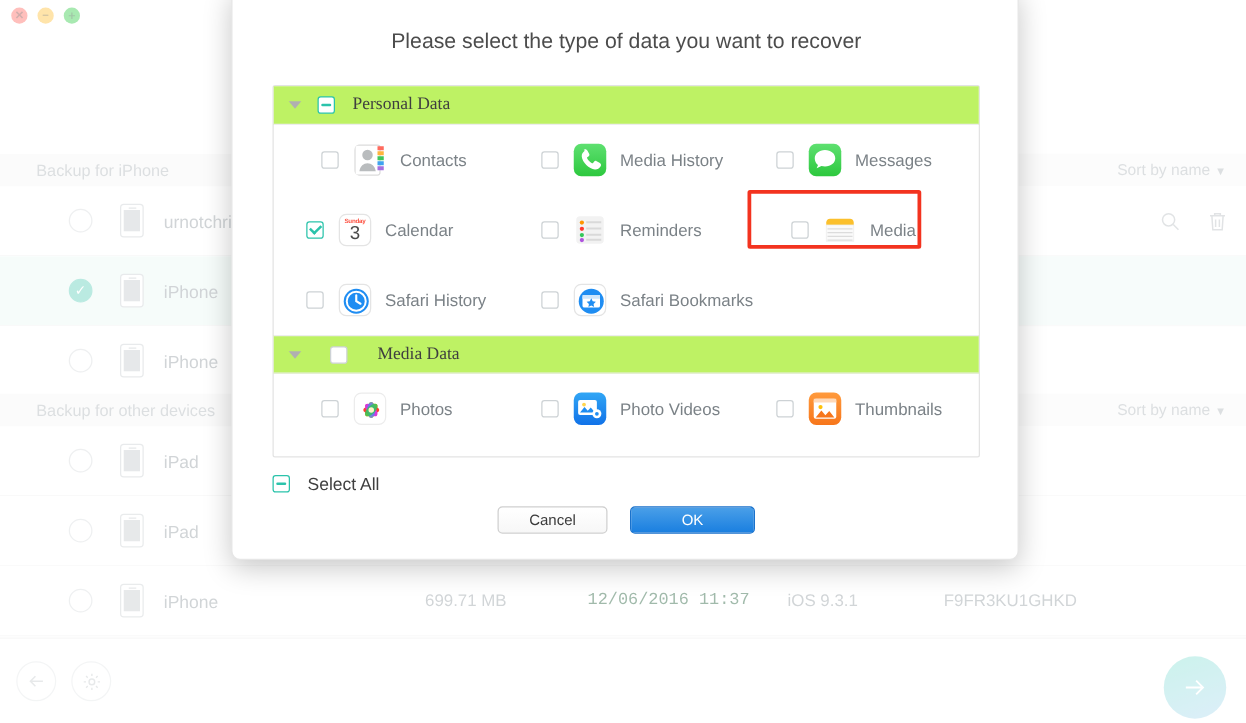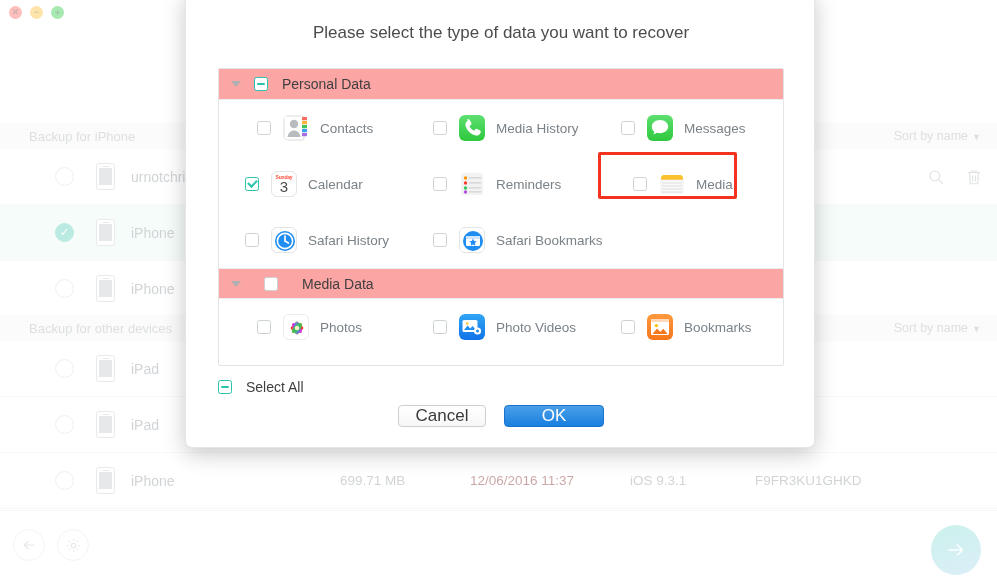--- a/index.html
+++ b/index.html
@@ -47,21 +47,21 @@
               justify-content:center; color:#fff; font-size:11px; }
   .dev-icon { width: 19px; height: 27px; border: 1px solid #c8cdd0; border-radius: 3px;
               margin-left: 22px; flex:none; background:#fff; position: relative; }
   .dev-icon::before { content:""; position:absolute; left:2px; right:2px; top:4px; bottom:4px;
                       background:#c3c8cb; }
   .dev-icon::after { content:""; position:absolute; left:50%; transform:translateX(-50%);
                      top:1.5px; width:6px; height:1px; background:#c3c8cb; }
   .dev-name { margin-left: 16px; color:#8d969c; font-size:14px; }
   .dev-serial { position: absolute; left: 755px; color:#8d969c; font-size:13.5px; }
   .dev-size   { position: absolute; left: 340px; color:#8d969c; font-size:13.5px; }
-  .dev-date   { position: absolute; left: 470px; color:#7f1d1d; font-size:13.5px; }
+  .dev-date   { position: absolute; left: 470px; color:#14532d; font-size:13.5px;font-family:Liberation Mono, monospace; }
   .dev-ios    { position: absolute; left: 630px; color:#8d969c; font-size:13.5px; }
   .row-actions { position:absolute; right: 14px; display:flex; gap: 20px; align-items:center; }
   .ic { width: 18px; height: 18px; color:#b4babe; }
 
   .footer-bar { position: absolute; left: 0; bottom: 0; width: 997px; height: 68px;
                 border-top: 1px solid #ececec; background: #fff; }
   .circ-btn { position: absolute; width: 32px; height: 32px; border-radius: 50%;
               border: 1px solid #e2e5e7; display:flex; align-items:center;
               justify-content:center; color:#c3c8cb; }
   .next-btn { position:absolute; right: 16px; top: 14px; width: 50px; height: 50px;
@@ -81,22 +81,23 @@
     position: absolute; top: 32px; left: 0; width: 630px; text-align: center;
     font-size: 17px; color: #4c4c4c;
   }
 
   .panel {
     position: absolute; left: 32px; top: 77px; width: 566px; height: 298px;
     border: 1px solid #e3e3e3; background: #fff; border-radius: 2px;
   }
 
   .group-header {
-    height: 31px; background: #fca5a5; display: flex; align-items: center;
+    height: 31px; background: #bef264; display: flex; align-items: center;
     border-bottom: 1px solid #ededed;
+    font-family: Liberation Serif, serif;
   }
   .group-header.media { border-top: 1px solid #ededed; gap: 10px; }
   .tri { width: 0; height: 0; margin-left: 12px;
          border-left: 5px solid transparent; border-right: 5px solid transparent;
          border-top: 6px solid #b0b0b0; flex:none; }
   .cb {
     width: 14px; height: 14px; border-radius: 2.5px; border: 1px solid #cdd2d5;
     background: #fff; flex: none; display:flex; align-items:center; justify-content:center;
   }
   .cb.indet { border-color:#2bc3ab; }
@@ -121,21 +122,21 @@
   .highlight-box {
     position: absolute; left: 412px; top: 161px; width: 139px; height: 47px;
     border: 3px solid #f3331f; border-radius: 2px; pointer-events: none;
   }
 
   .select-all { position:absolute; left: 32px; top: 388px; display:flex; align-items:center; }
   .select-all .sa-label { margin-left: 14px; font-size: 14px; color:#3f3f3f; }
 
   .btn-row { position: absolute; top: 414px; left: 0; width: 630px;
              display:flex; justify-content:center; gap: 18px; }
-  .btn { width: 88px; height: 22px; border-radius: 4px; font-size: 17px;
+  .btn { width: 88px; height: 22px; border-radius: 4px; font-size: 12px;
          display:flex; align-items:center; justify-content:center; }
   .btn.cancel { background: linear-gradient(#ffffff,#f7f7f7); border:1px solid #cfcfcf; color:#3a3a3a; }
   .btn.ok { width: 100px; background: linear-gradient(#4a9fe8,#1a7fe0); border:1px solid #1a72cc;
             color:#fff; }
 
   
   .ico-contacts { background:#fff; }
   .ico-callhist { background: linear-gradient(#5ee070,#2dc83e); }
   .ico-messages { background: linear-gradient(#5ee070,#2dc83e); }
   .ico-voicemail{ background: linear-gradient(#4fc3ff,#1f8df2); }
@@ -418,21 +419,21 @@
         <div class="cell c3">
           <div class="cb"></div>
           <div class="cell-icon ico-thumbs">
             <svg width="26" height="26" viewBox="0 0 26 26">
               <rect x="4" y="5" width="18" height="16" rx="1.6" fill="#ffffff"></rect>
               <rect x="4" y="5" width="18" height="3" fill="#ffd9b8"></rect>
               <path d="M5.5 20l4.6-5.6 3.2 3.7 3.1-3.4 4.1 5.3z" fill="#f7761b"></path>
               <circle cx="9.4" cy="11.6" r="1.7" fill="#ffc107"></circle>
             </svg>
           </div>
-          <div class="cell-label">Bookmarks</div>
+          <div class="cell-label">Thumbnails</div>
         </div>
       </div>
     </div>
 
     <div class="highlight-box"></div>
 
     <div class="select-all">
       <div class="cb indet"></div>
       <div class="sa-label">Select All</div>
     </div>

